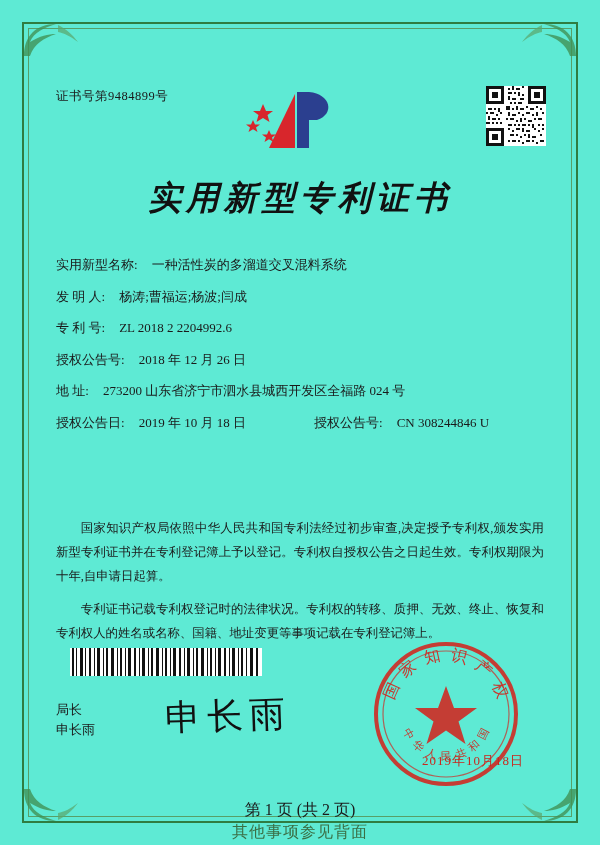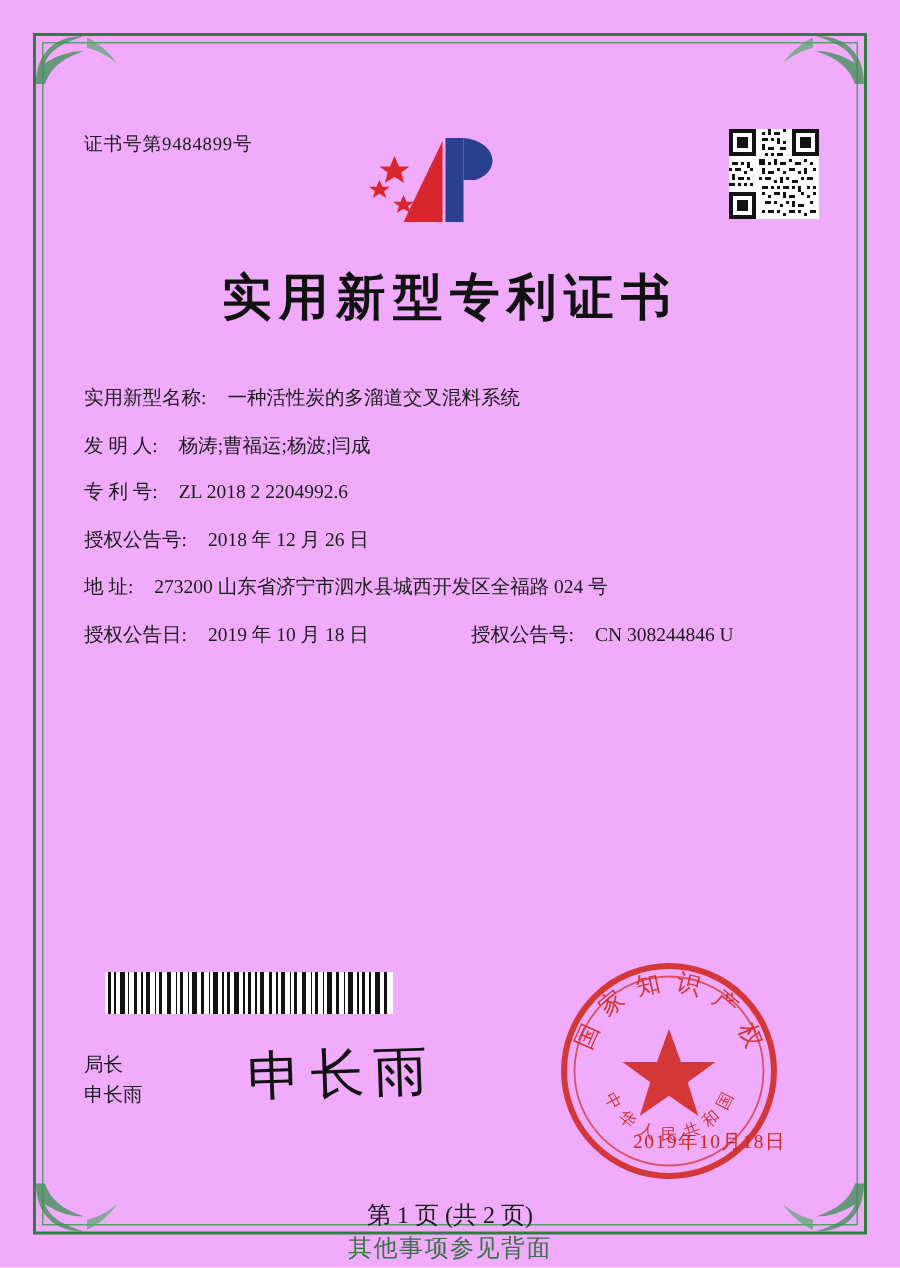--- a/index.html
+++ b/index.html
@@ -11,21 +11,21 @@
     width: 600px;
     height: 845px;
     font-family: "Liberation Serif", "DejaVu Serif", serif;
     color: #1a1a1a;
     position: relative;
     overflow: hidden;
   }
   .page {
     position: absolute;
     inset: 0;
-    background: #f0abfc;
+    background: #5eead4;
   }
   
   .border-outer {
     position: absolute;
     left: 22px;
     top: 22px;
     right: 22px;
     bottom: 22px;
     border: 2px solid #2f7d41;
   }
@@ -83,20 +83,21 @@
   .title {
     position: absolute;
     left: 0; right: 0;
     top: 176px;
     text-align: center;
     font-size: 33px;
     font-weight: bold;
     letter-spacing: 5px;
     color: #111;
     font-family: "DejaVu Serif", "Liberation Serif", serif;
+    font-style: italic;
   }
 
   
   .fields {
     position: absolute;
     left: 56px;
     right: 56px;
     top: 256px;
   }
   .frow {
@@ -385,20 +386,24 @@
         </span>
         <span class="g2">
           <span class="flabel">授权公告号:</span>
           <span class="fvalue">CN 308244846 U</span>
         </span>
       </span>
     </div>
 
   </div>
 
+  <div class="paras">
+    <p>国家知识产权局依照中华人民共和国专利法经过初步审查,决定授予专利权,颁发实用新型专利证书并在专利登记簿上予以登记。专利权自授权公告之日起生效。专利权期限为十年,自申请日起算。</p>
+    <p>专利证书记载专利权登记时的法律状况。专利权的转移、质押、无效、终止、恢复和专利权人的姓名或名称、国籍、地址变更等事项记载在专利登记簿上。</p>
+  </div>
 
   <div class="barcode">
     <svg width="192" height="28" viewBox="0 0 192 28" shape-rendering="crispEdges">
       <rect width="192" height="28" fill="#fff"></rect>
       <g fill="#111">
         <rect x="2" y="0" width="2" height="28"></rect>
           <rect x="6" y="0" width="1" height="28"></rect>
         <rect x="10" y="0" width="3" height="28"></rect>
           <rect x="15" y="0" width="1" height="28"></rect>
         <rect x="19" y="0" width="2" height="28"></rect>

